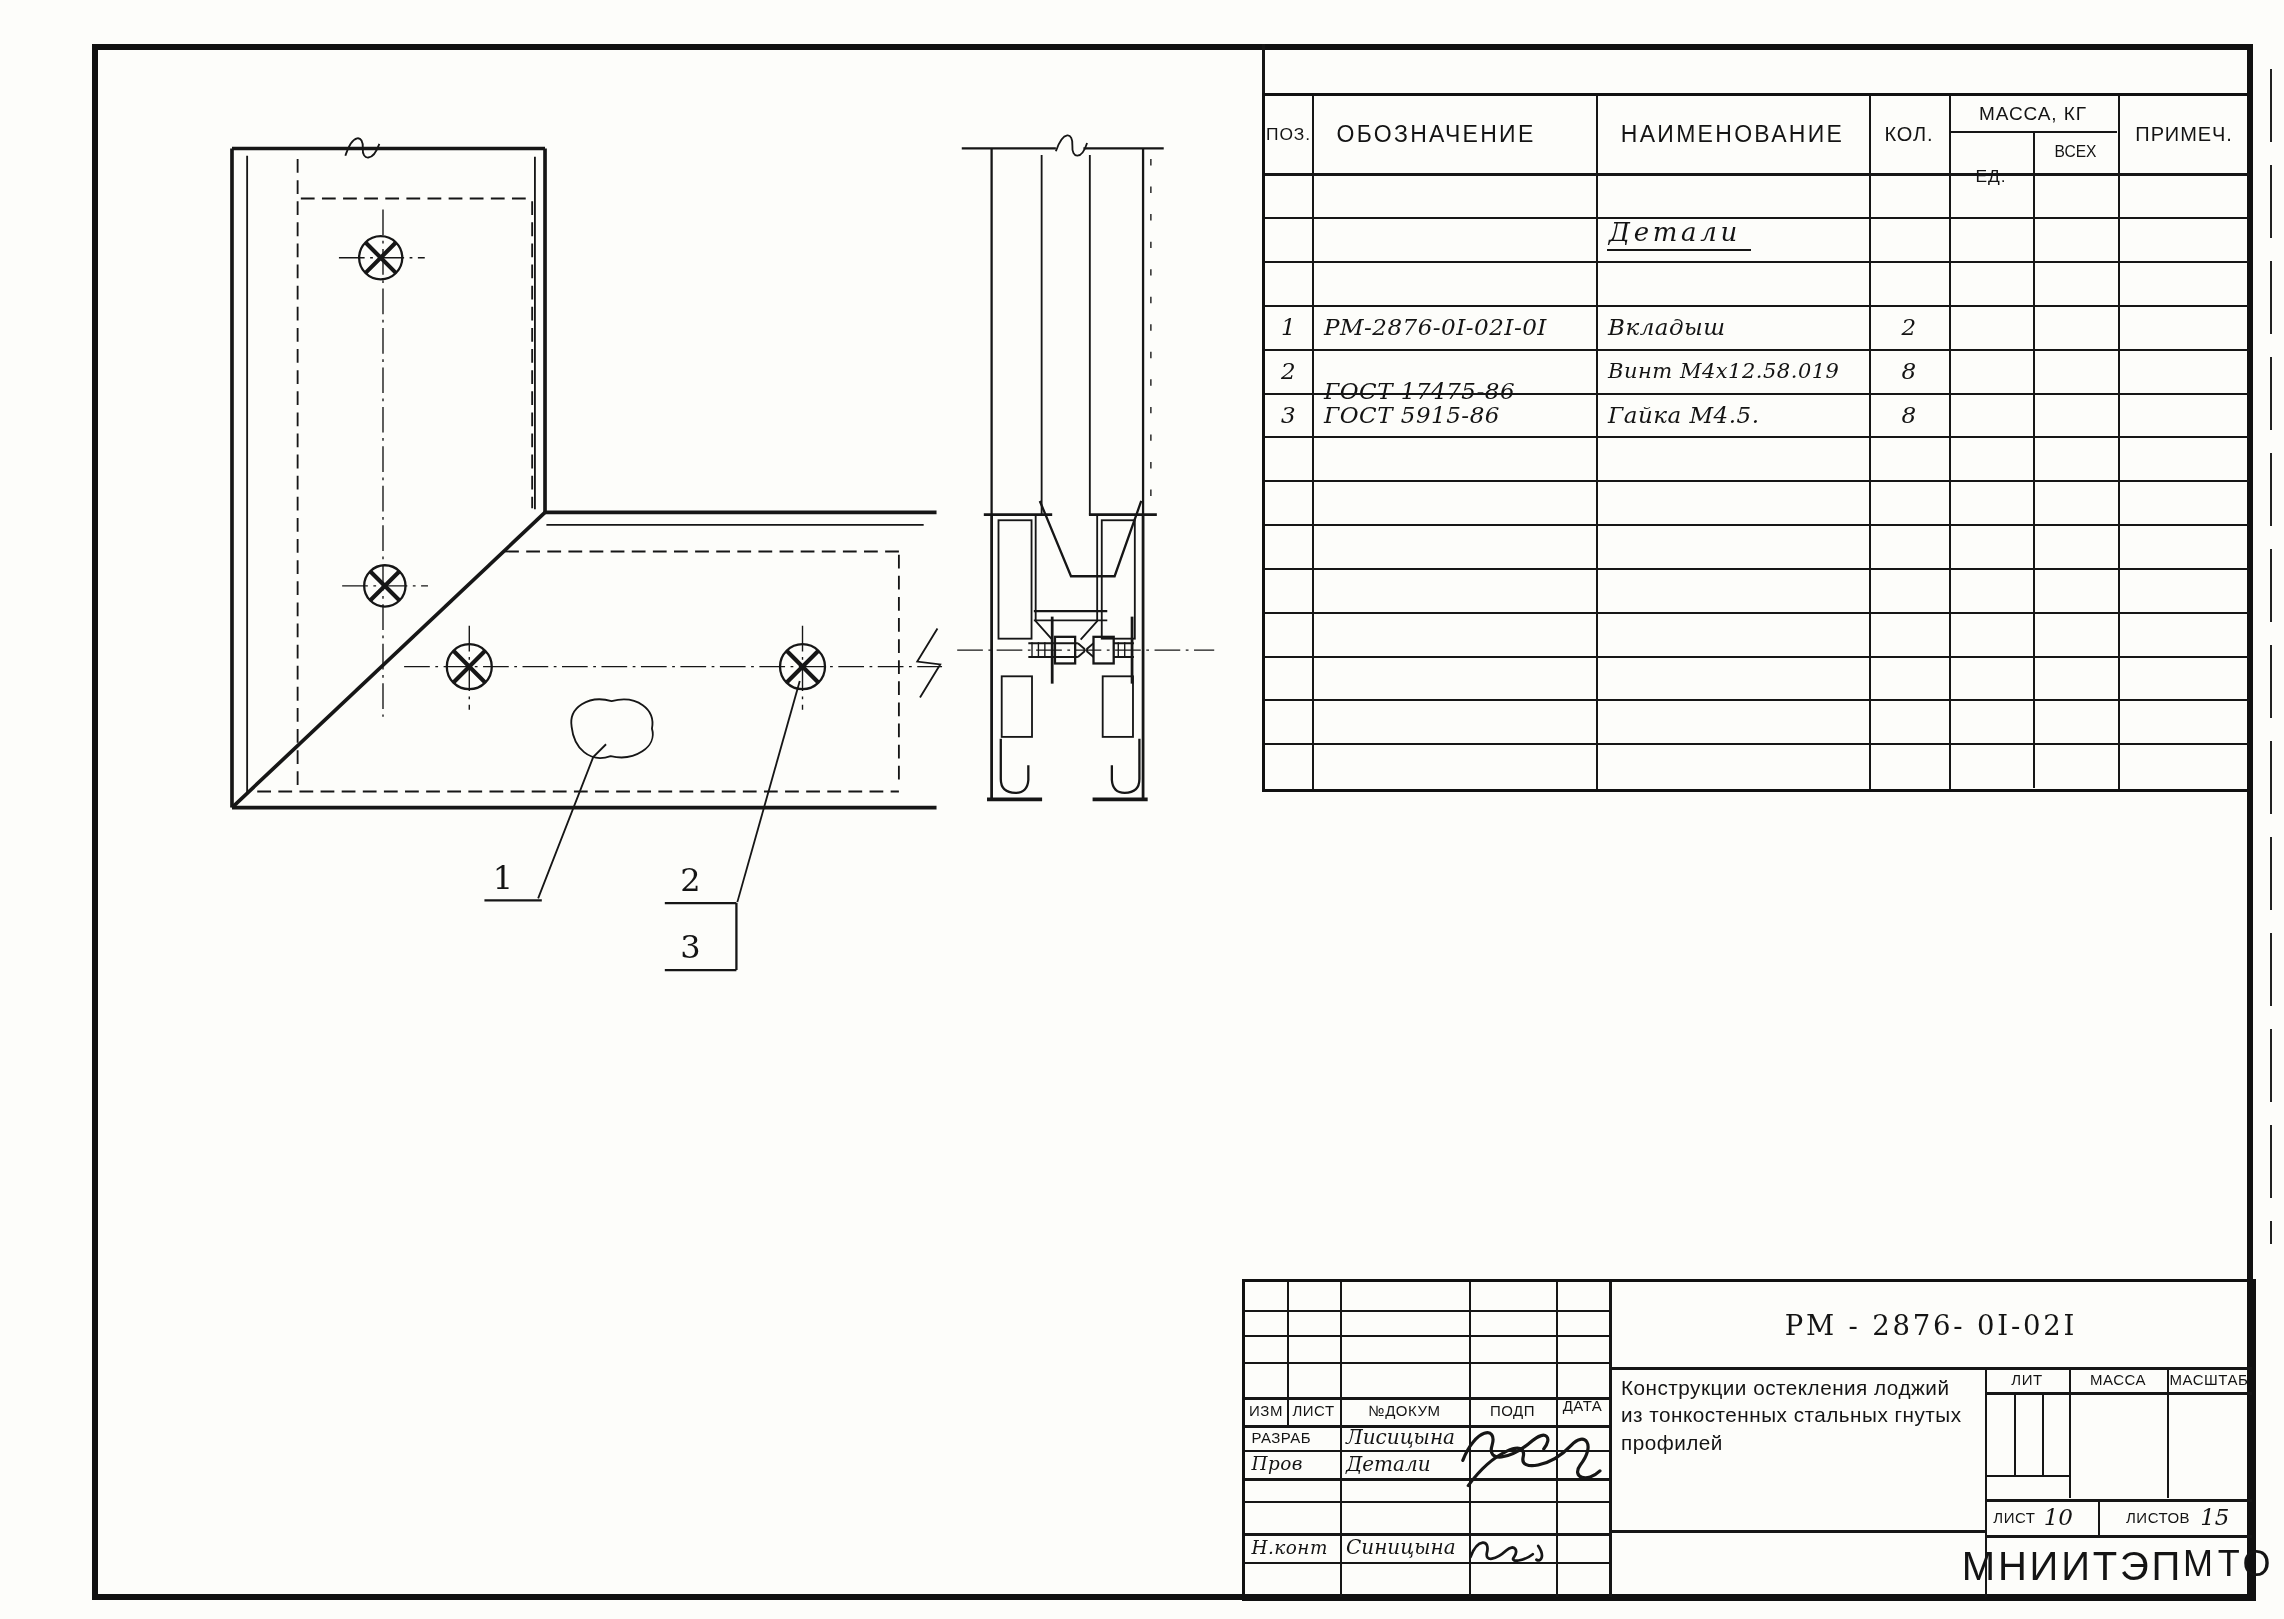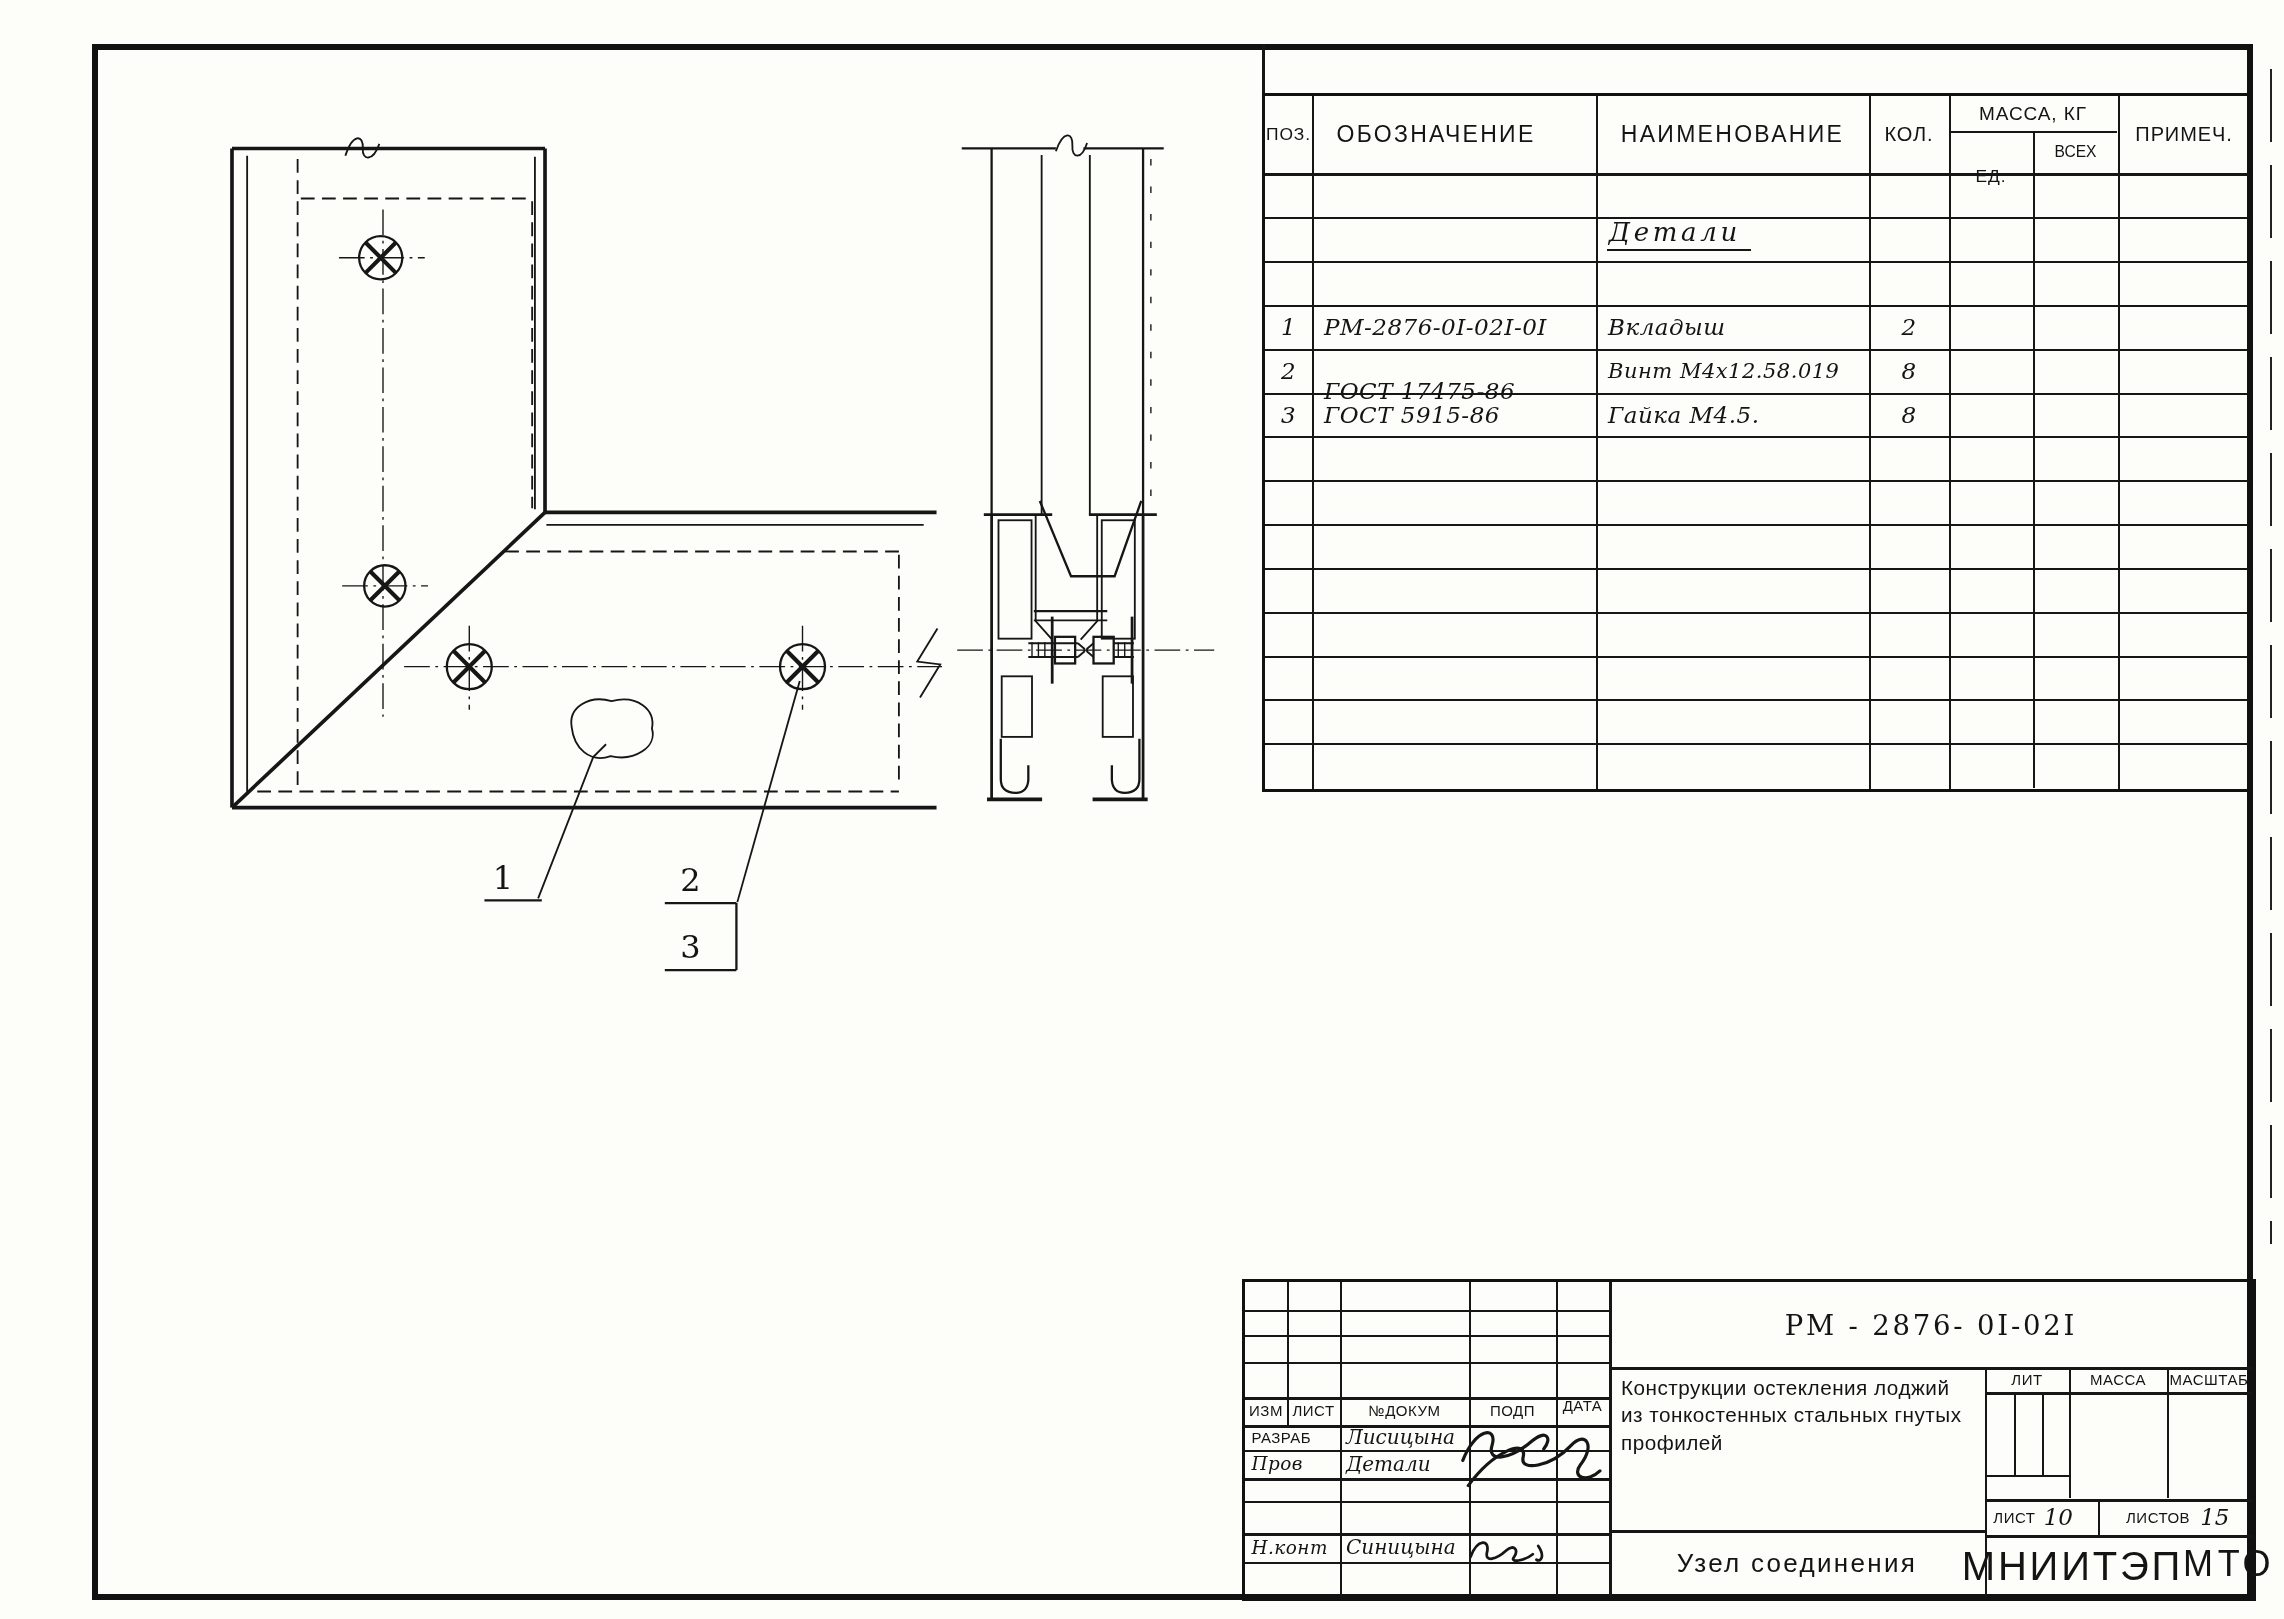--- a/index.html
+++ b/index.html
@@ -281,21 +281,20 @@
       <path d="M30,150 C85,75 160,45 150,88 C142,120 210,110 255,62 C285,30 310,60 275,105 C255,132 290,145 318,118" class="st" stroke-width="7" stroke-linecap="round"></path>
     </svg>
     <svg class="cell" style="left:220px;top:252px;" width="87" height="28.5" viewBox="0 0 190 62">
       <path d="M12,50 C28,8 55,12 48,40 C43,62 68,56 90,36 C108,20 118,36 106,52 C99,62 128,60 148,44 M160,26 C175,48 166,62 156,56" class="st" stroke-width="6" stroke-linecap="round"></path>
     </svg>
 
     <div class="cell ctr" style="left:366px;top:0;width:640px;height:85px;font-size:27.5px;letter-spacing:2.8px;font-family:'DejaVu Serif',serif;">РМ - 2876- 0I-02I</div>
 
     <div class="cell" style="left:376px;top:92px;width:349px;height:147px;font-size:20.7px;line-height:1.32;letter-spacing:0.5px;">Конструкции остекления лоджий из тонкостенных стальных гнутых профилей</div>
 
-    <div class="cell ctr" style="left:364px;top:248px;width:376px;height:67px;font-size:26px;letter-spacing:2.3px;">Узел соединения</div>
 
     <div class="cell ctr tb-lbl" style="left:740px;top:85px;width:84px;height:25px;">ЛИТ</div>
     <div class="cell ctr tb-lbl" style="left:824px;top:85px;width:98px;height:25px;">МАССА</div>
     <div class="cell ctr tb-lbl" style="left:922px;top:85px;width:84px;height:25px;">МАСШТАБ</div>
 
     <div class="cell" style="left:740px;top:217px;width:114px;height:36px;display:flex;align-items:center;gap:8.3px;padding-left:8.3px;box-sizing:border-box;">
       <span class="tb-lbl">ЛИСТ</span>
       <span class="hand" style="font-size:23px;">10</span>
     </div>
     <div class="cell" style="left:853px;top:217px;width:153px;height:36px;display:flex;align-items:center;gap:10px;padding-left:28px;box-sizing:border-box;">

